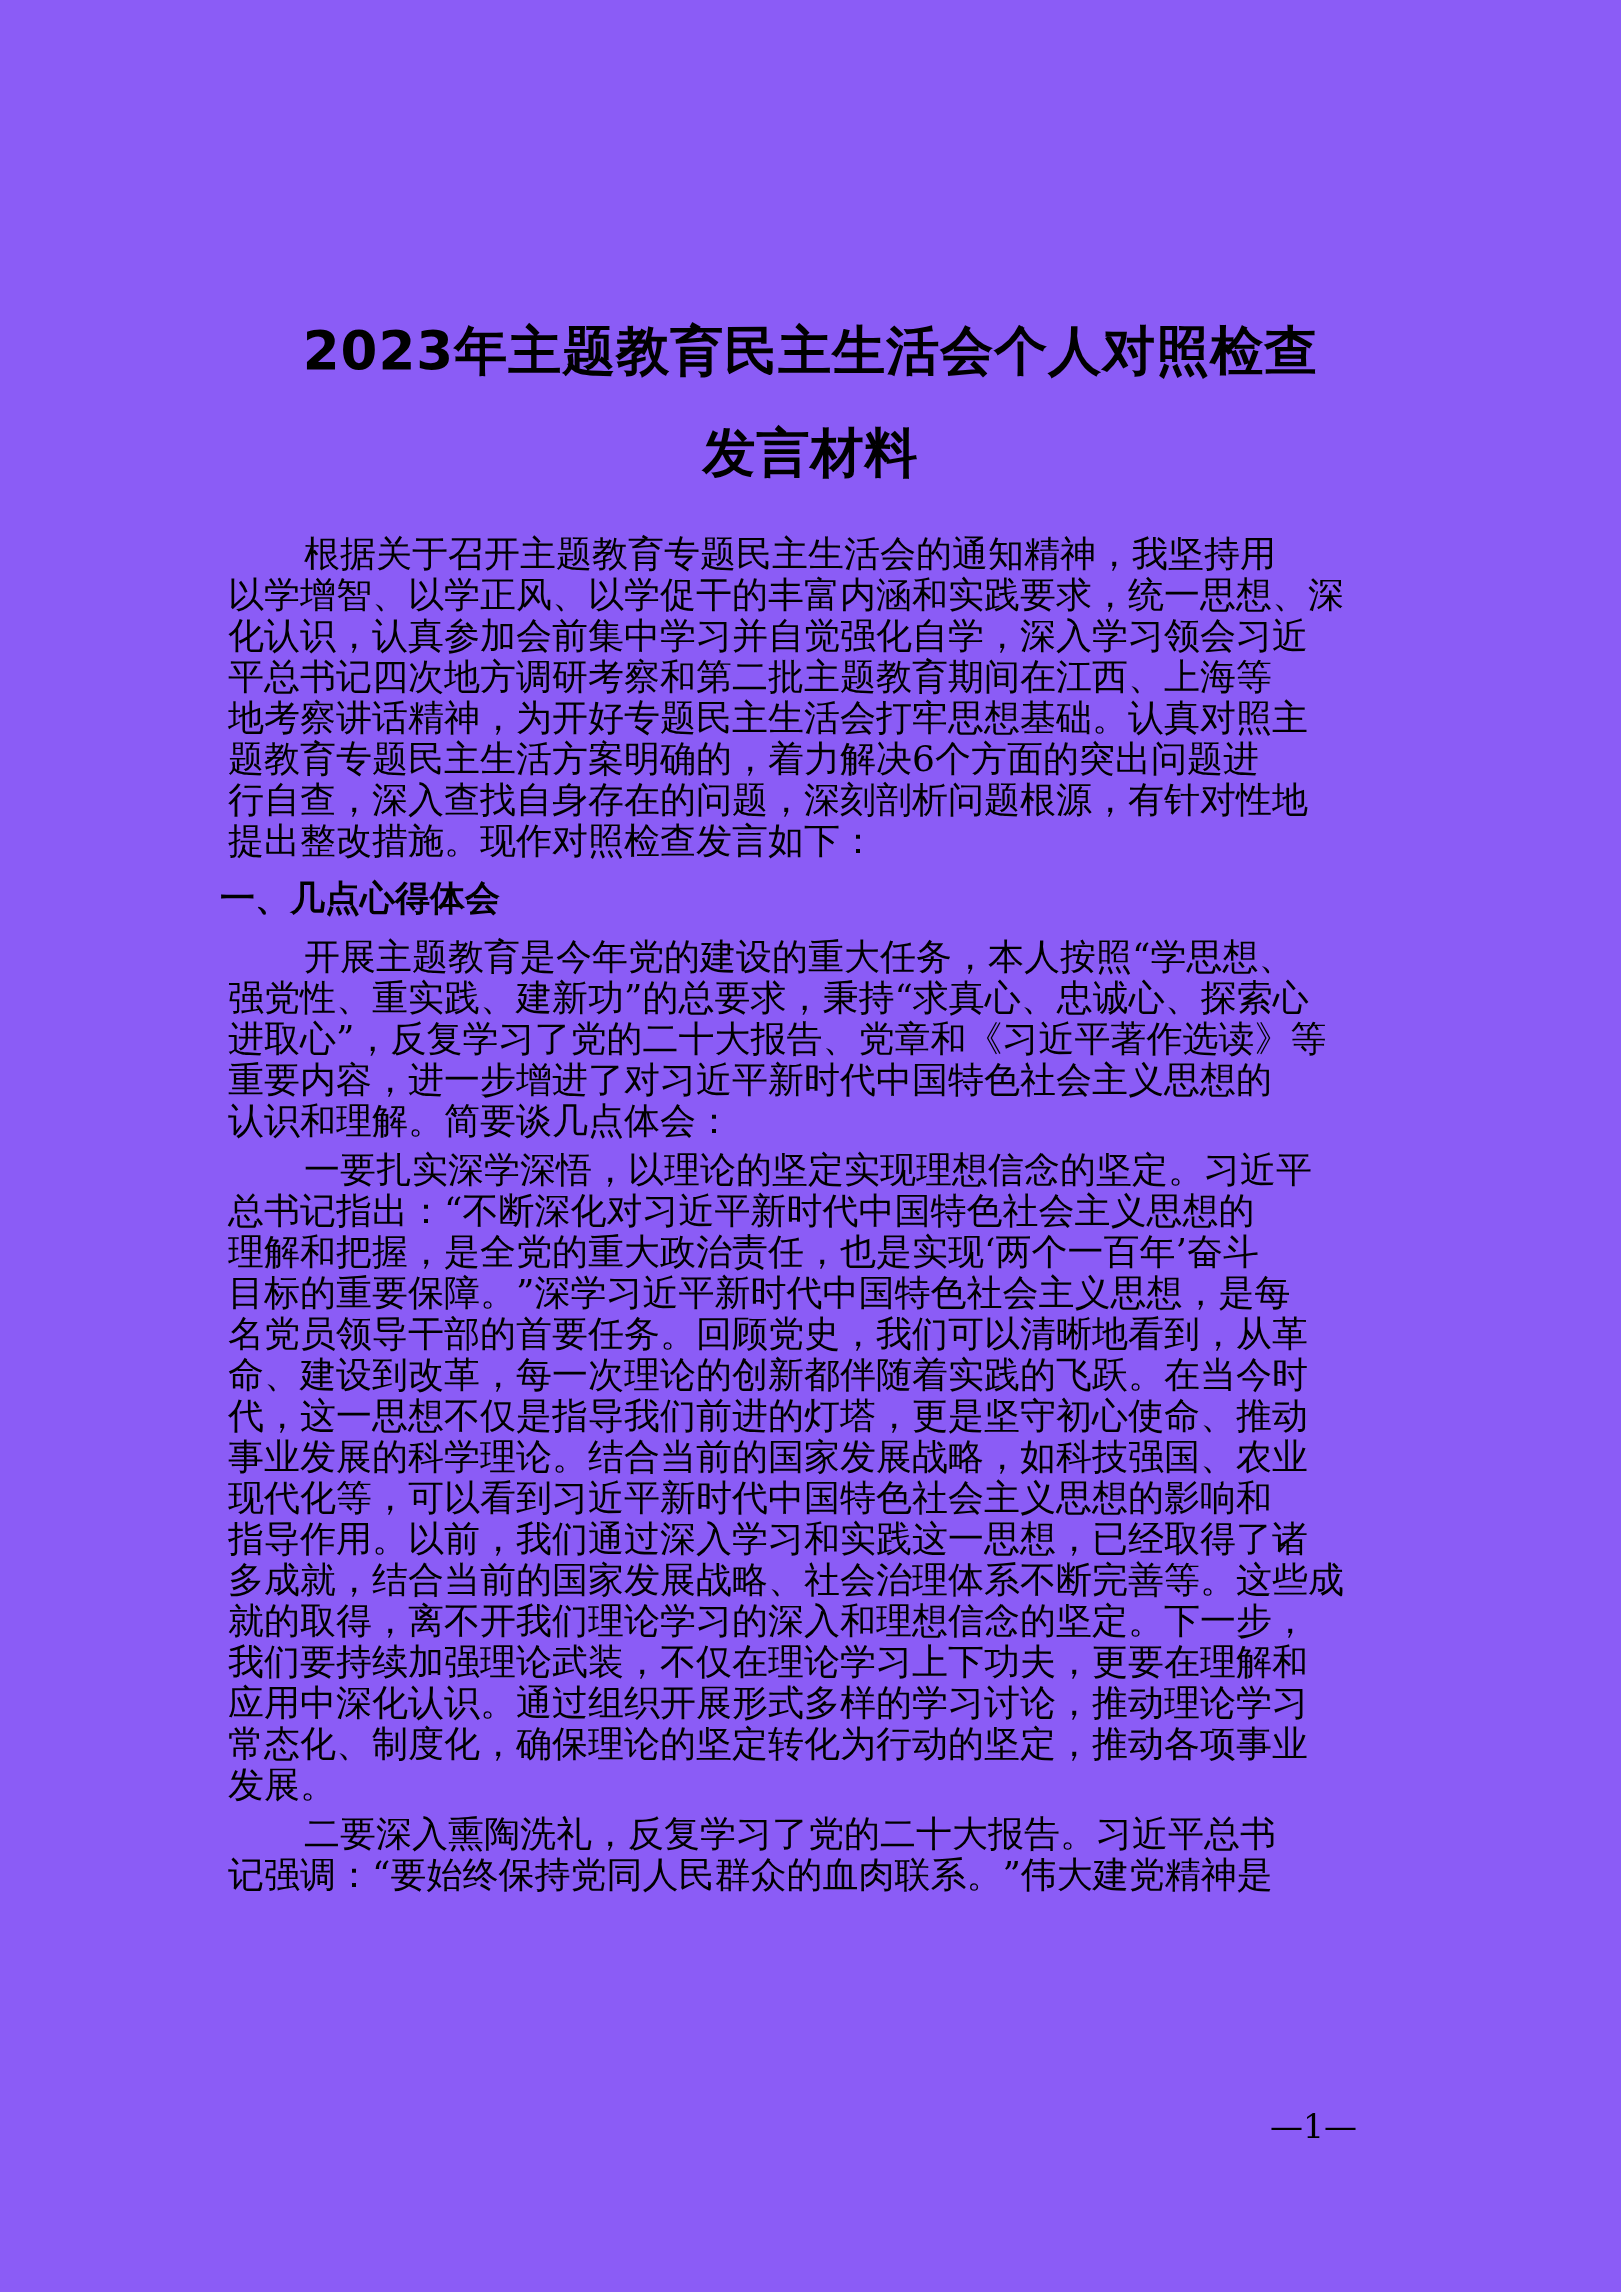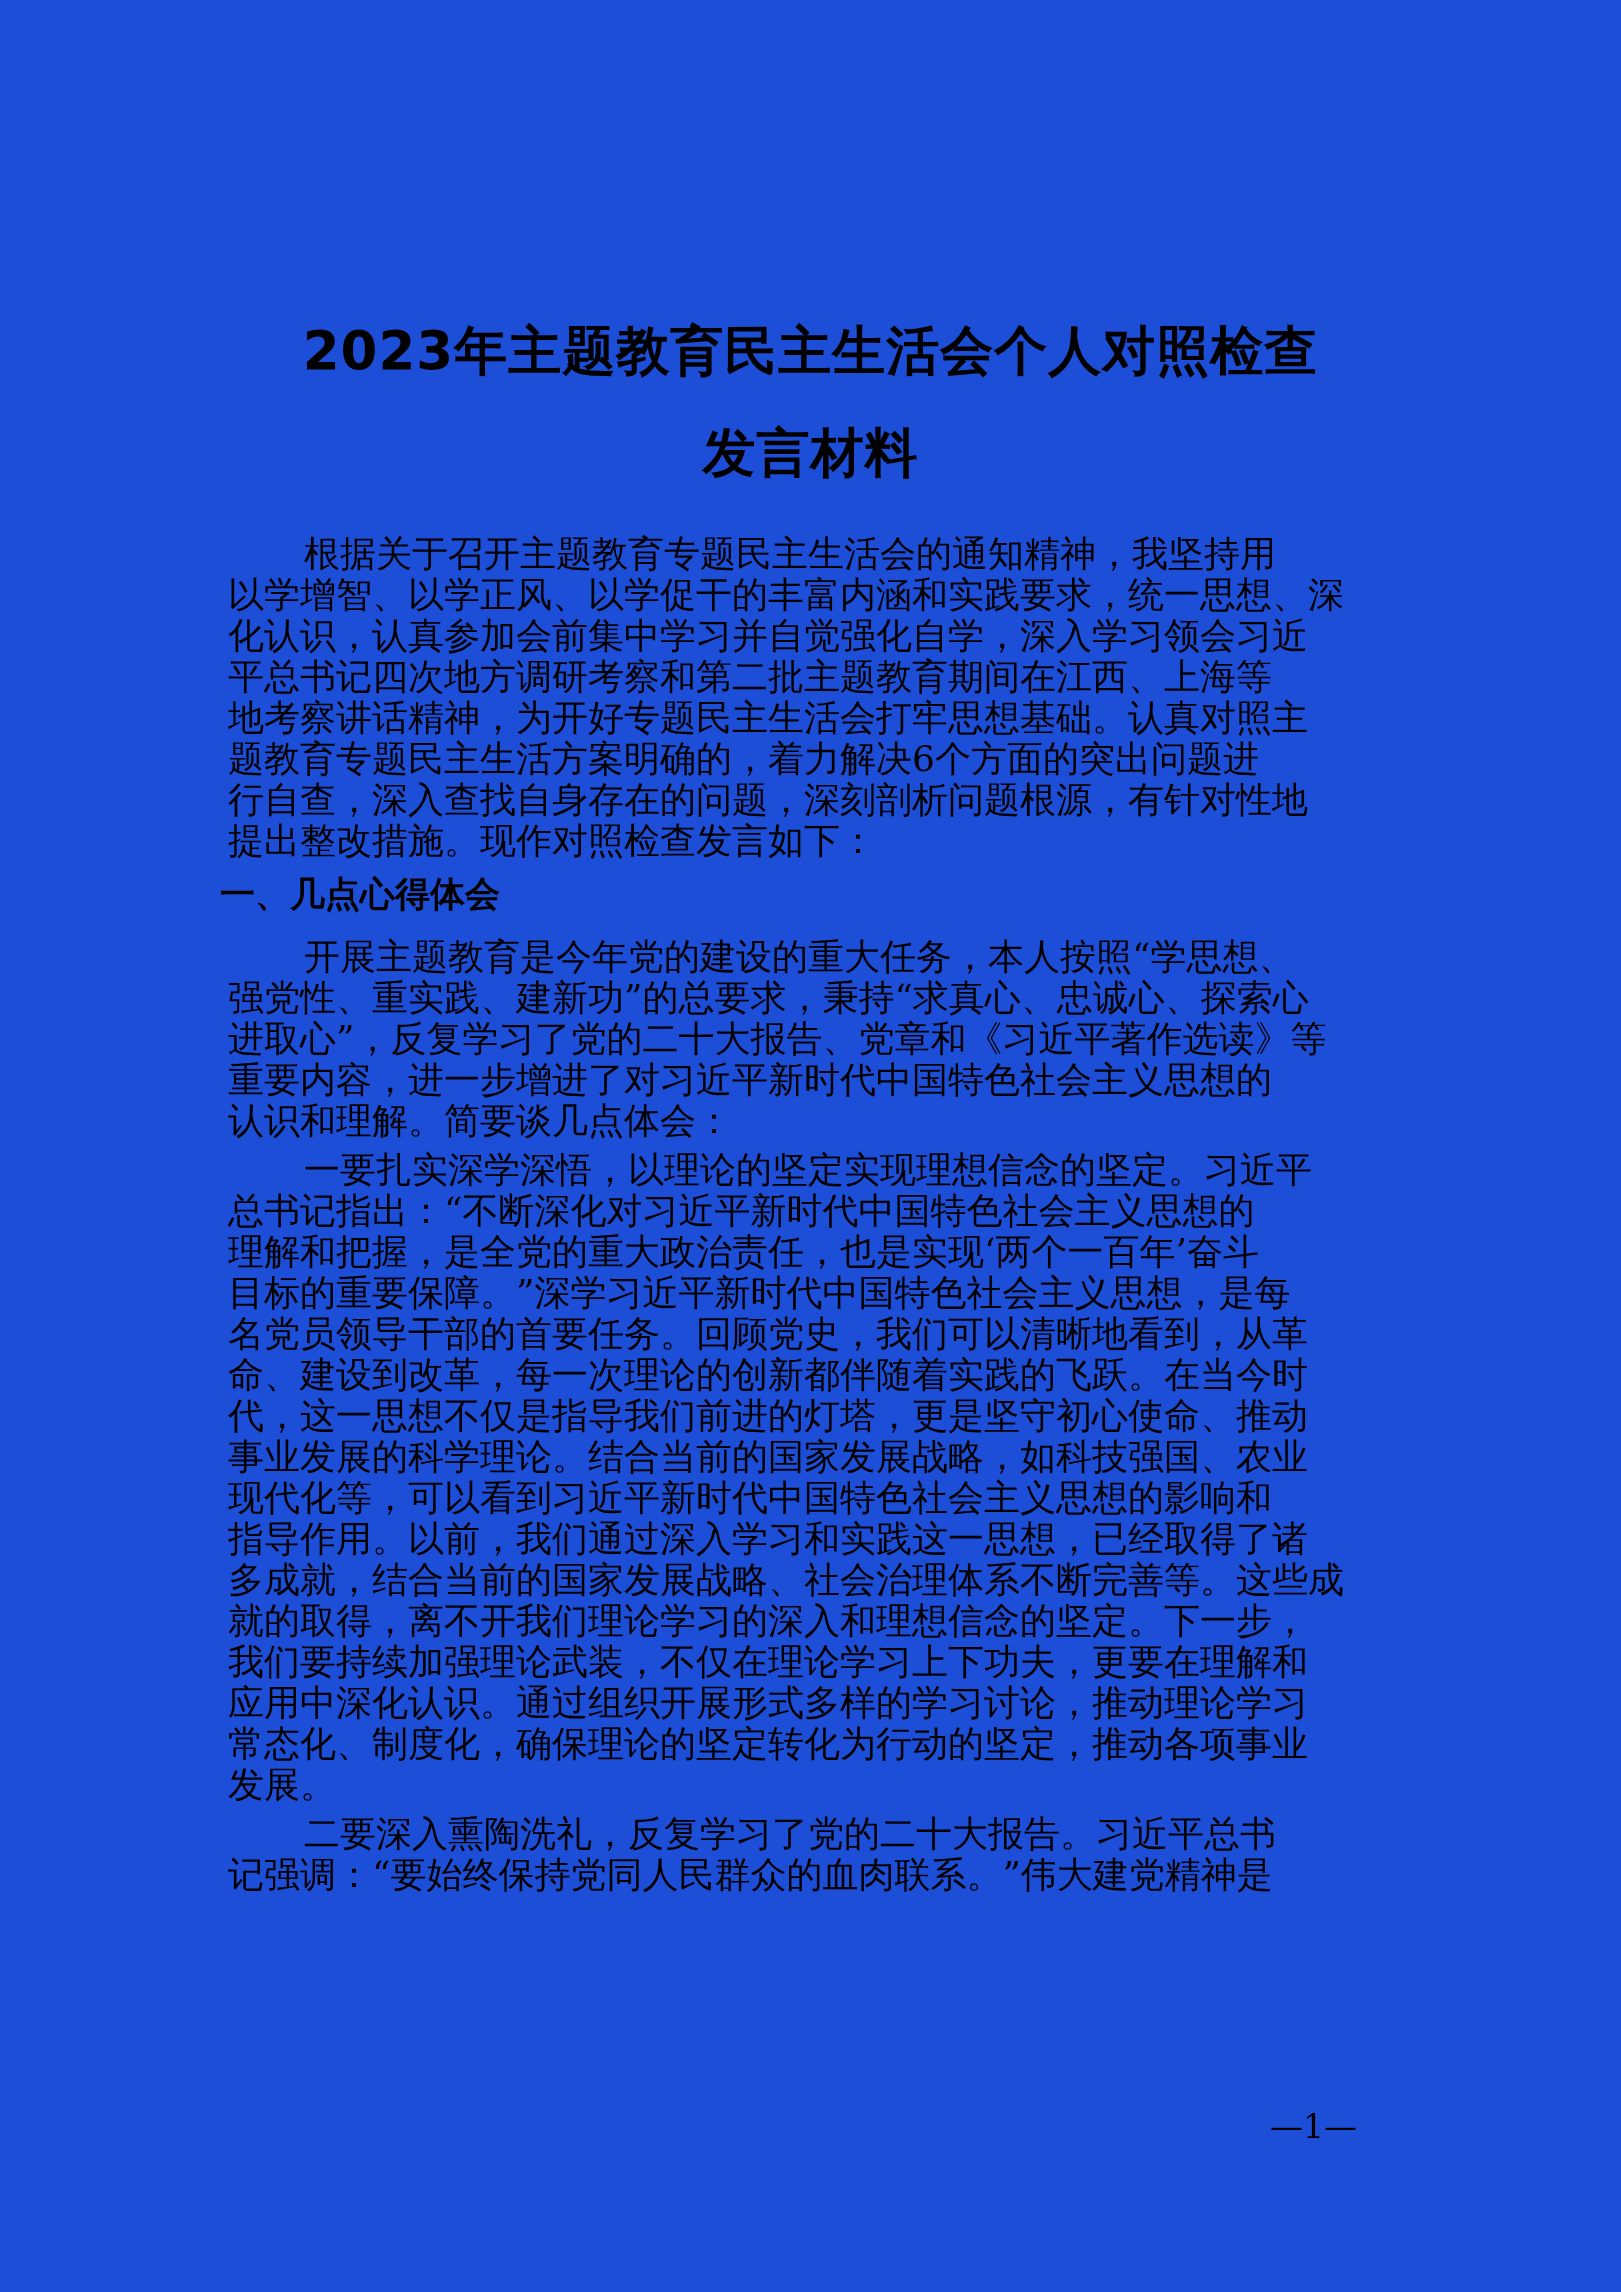--- a/index.html
+++ b/index.html
@@ -1,31 +1,31 @@
 <!DOCTYPE html>
 <html><head>
   <meta charset="utf-8">
   <style>
     html, body { margin: 0; padding: 0; background: #ffffff; }
     body { width: 1621px; height: 2293px; position: relative; overflow: hidden; }
     .page {
-      position: absolute; left: 0; top: 0; width: 1621px; height: 2293px; background: #1d4ed8;
+      position: absolute; left: 0; top: 0; width: 1621px; height: 2293px; background: #8b5cf6;
     }
     .title {
       position: absolute; left: 196px; width: 1229px; text-align: center;
       font-family: "DejaVu Sans", sans-serif; font-weight: bold;
       font-size: 53px; line-height: 102px; color: #000; top: 300px; letter-spacing: 1px;
     }
     .body {
       position: absolute; left: 220px; top: 525px; width: 1208px;
       font-family: "DejaVu Serif", serif; font-size: 36px; line-height: 41px; color: #000;
     }
     .body p { margin: 8px; text-align: justify; text-align-last: left; }
     .body h2 {
-      margin: 0; font-family: Liberation Mono, monospace; font-weight: bold; font-size: 35px;
+      margin: 0; font-family: Liberation Sans, sans-serif; font-weight: bold; font-size: 35px;
       line-height: 49px; padding: 3.9px 0 5.9px 0;
     }
     .line { display: block; white-space: nowrap; }
     .line.first { padding-left: 76px; }
     .footer {
       position: absolute; top: 2107px; left: 1270px; font-family: "DejaVu Serif", serif;
       font-size: 33px; color: #000;
     }
   </style>
 </head>

